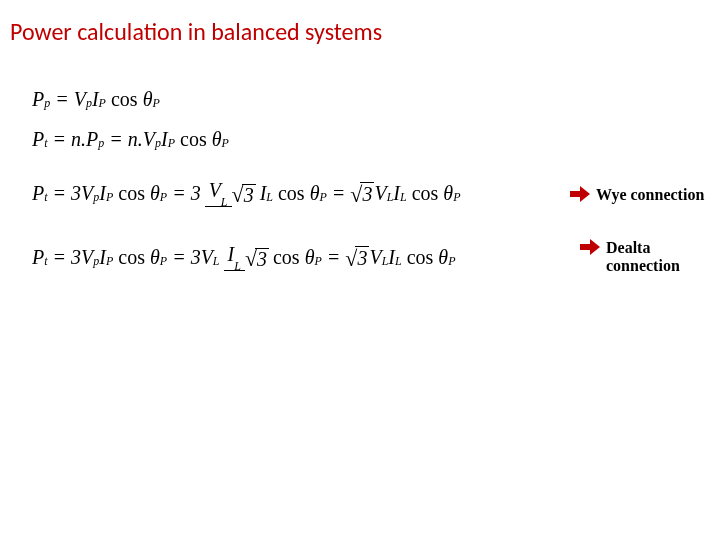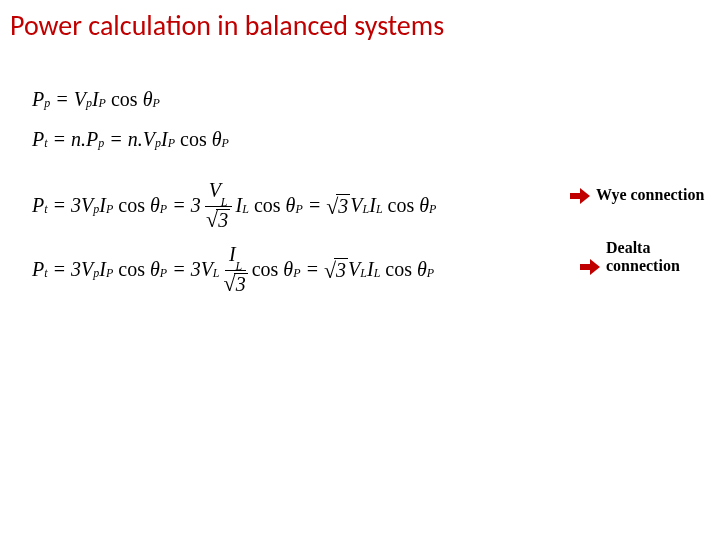--- a/index.html
+++ b/index.html
@@ -6,42 +6,42 @@
     body {
       width: 720px;
       height: 540px;
       background: #ffffff;
       font-family: "Times New Roman", serif;
       position: relative;
       overflow: hidden;
     }
     .page-title {
       position: absolute;
-      top: 8px;
+      top: 17px;
       left: 10px;
-      font-size: 28px;
+      font-size: 24px;
       color: #c00000;
       font-family: Calibri, "Segoe UI", sans-serif;
     }
     .equation {
       position: absolute;
       font-size: 20px;
       font-style: italic;
       white-space: nowrap;
       display: flex;
       align-items: center;
     }
     .eq1 { top: 88px; left: 32px; }
     .eq2 { top: 128px; left: 32px; }
     .eq3 { top: 180px; left: 32px; }
     .eq4 { top: 244px; left: 32px; }
     .sub { font-size: 12px; vertical-align: sub; font-style: italic; position: relative; top: 4px; }
     .frac {
       display: inline-flex;
-      flex-direction: column;
+      flex-direction: row;
       align-items: center;
       vertical-align: middle;
       margin: 0 4px;
       line-height: 1;
     }
     .frac .num { border-bottom: 1.5px solid #000; padding: 0 4px 2px; }
     .frac .den { padding-top: 2px; }
     .sqrt {
       display: inline-flex;
       align-items: stretch;
@@ -59,21 +59,21 @@
     }
     .arrow {
       display: inline-block;
       width: 20px;
       height: 16px;
     }
     .arrow svg { display: block; }
     .annotation {
       position: absolute;
       display: flex;
-      align-items: flex-end;
+      align-items: flex-start;
       gap: 6px;
     }
     .annotation .label {
       font-family: "Times New Roman", serif;
       font-weight: bold;
       font-size: 16px;
     }
     .anno1 { top: 186px; left: 570px; }
     .anno2 { top: 239px; left: 580px; }
   </style>

